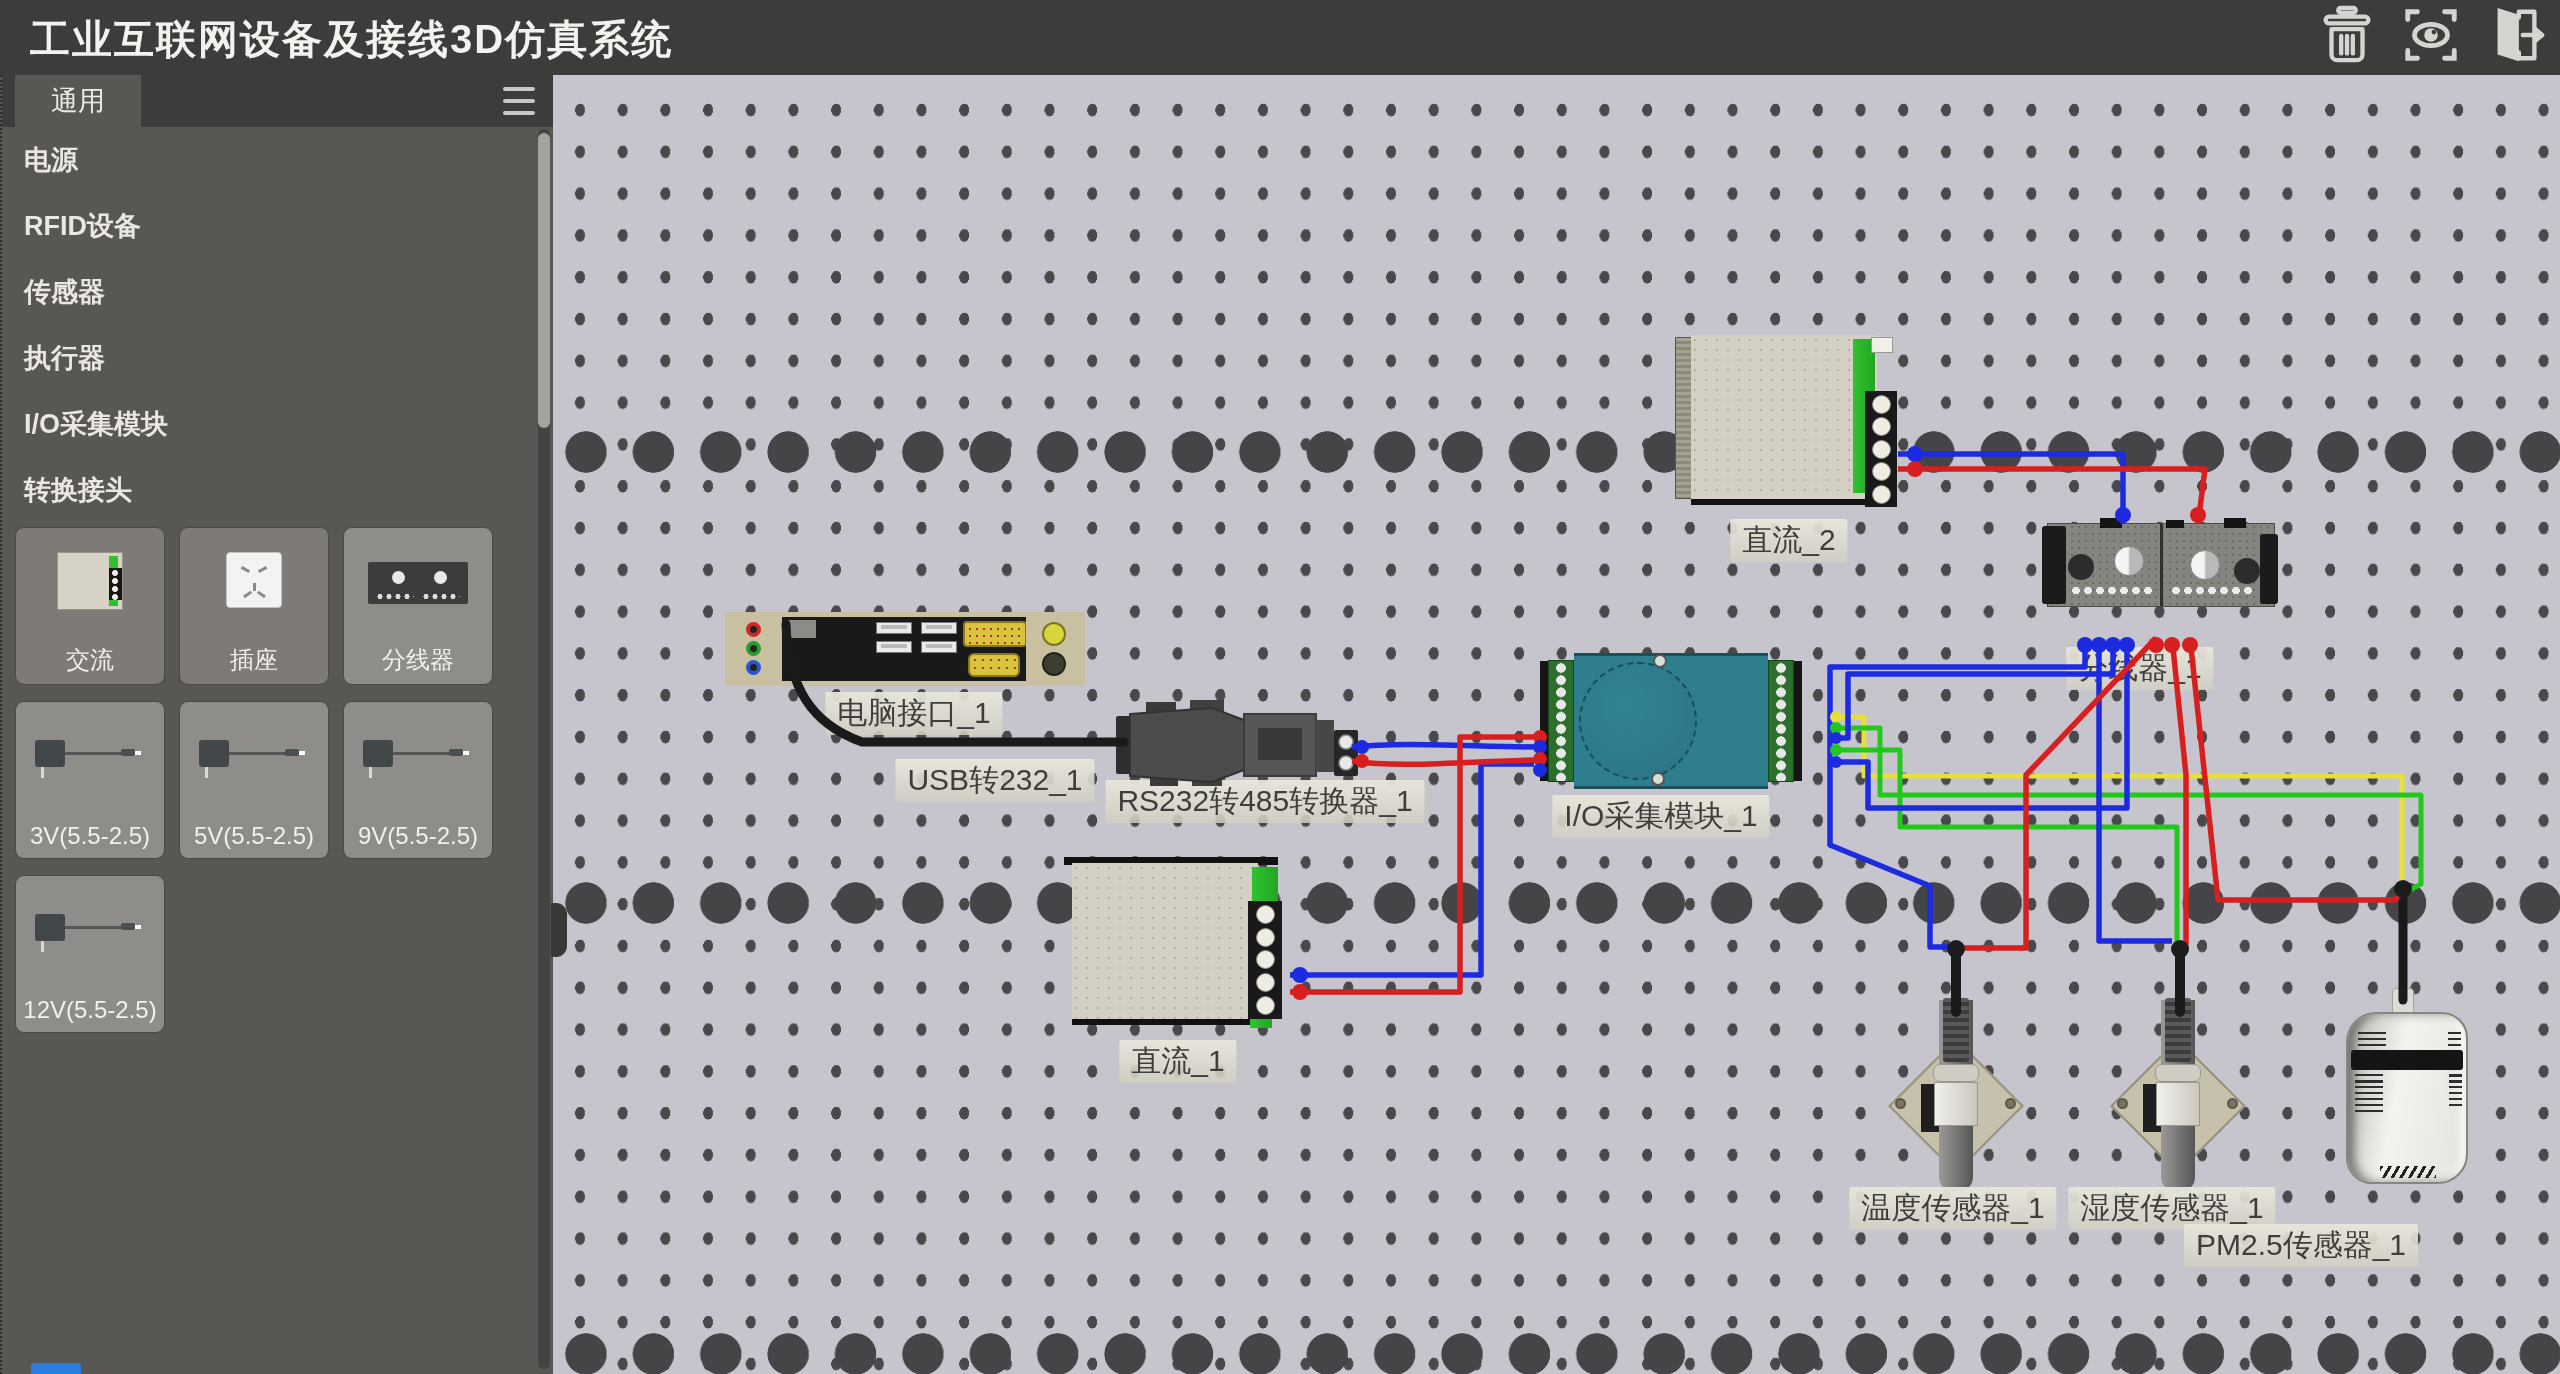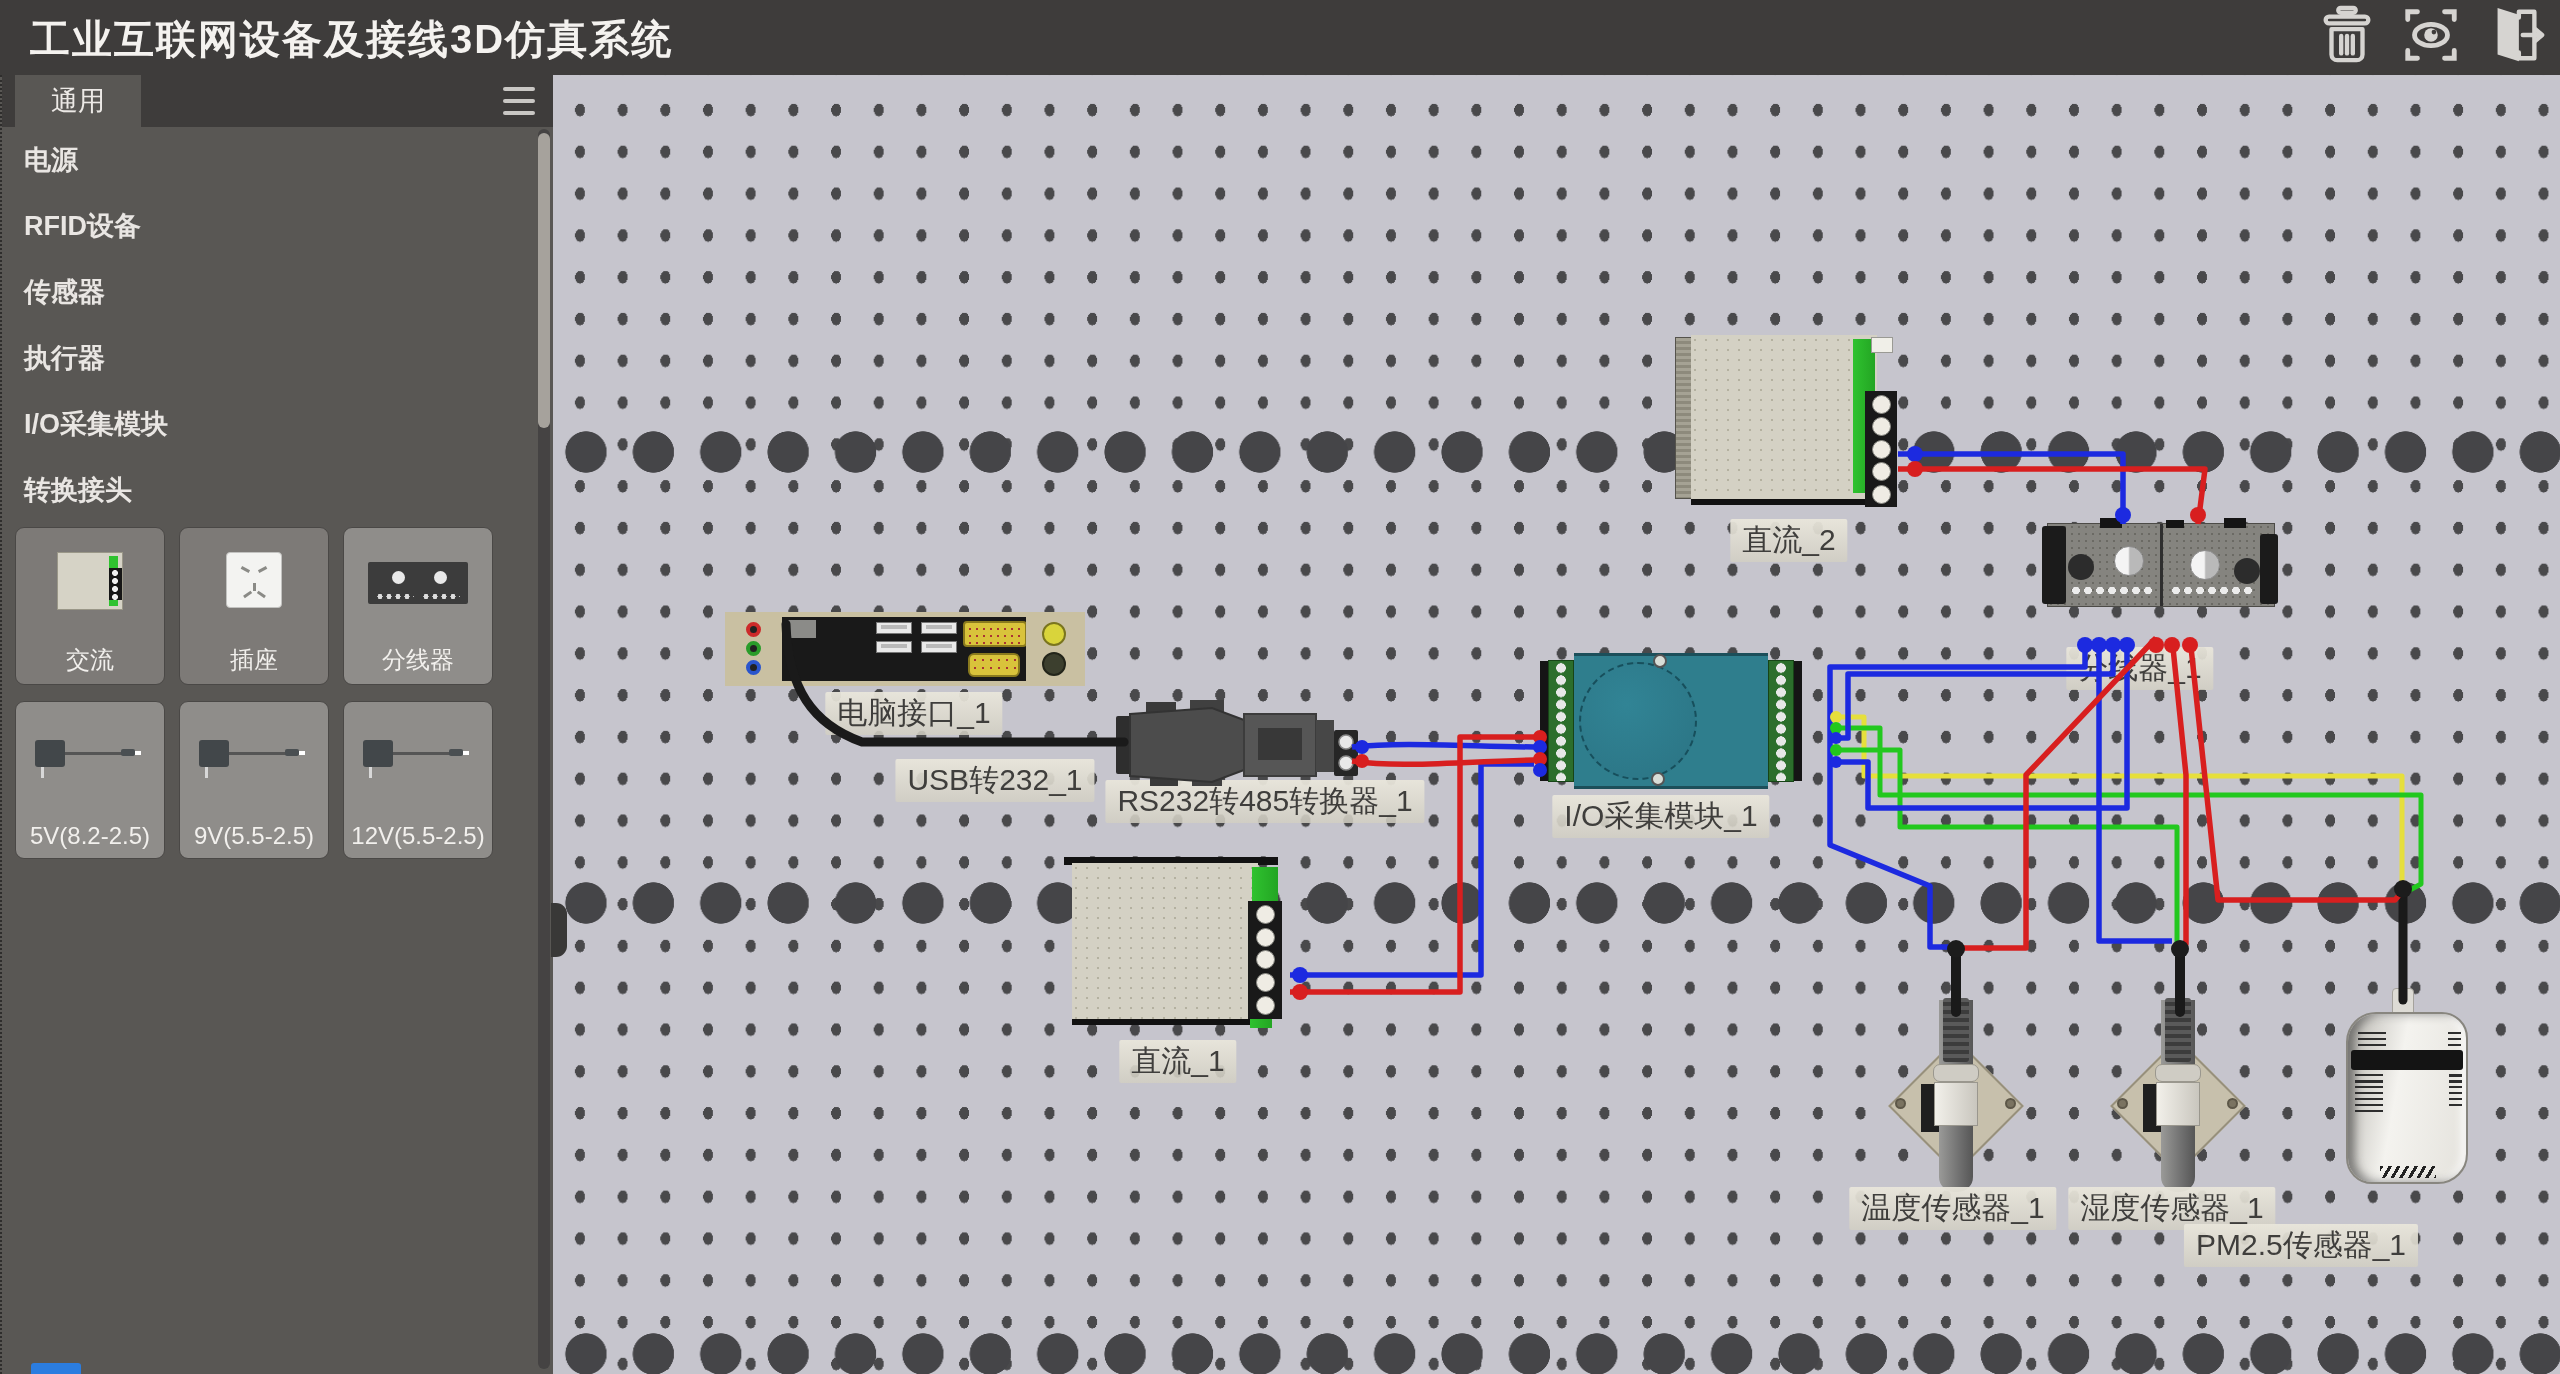--- a/index.html
+++ b/index.html
@@ -211,21 +211,31 @@
         <div class="clabel">分线器</div>
       </div>
       <div class="card row23">
         <div class="thumb t-adpt">
             <span class="body"></span>
             <span class="prong"></span>
             <span class="cable"></span>
             <span class="tip"></span>
             <span class="nub"></span>
           </div>
-        <div class="clabel">5V(8.2-2.5)</div>
+        <div class="clabel">3V(5.5-2.5)</div>
+      </div>
+      <div class="card row23">
+        <div class="thumb t-adpt">
+            <span class="body"></span>
+            <span class="prong"></span>
+            <span class="cable"></span>
+            <span class="tip"></span>
+            <span class="nub"></span>
+          </div>
+        <div class="clabel">5V(5.5-2.5)</div>
       </div>
       <div class="card row23">
         <div class="thumb t-adpt">
             <span class="body"></span>
             <span class="prong"></span>
             <span class="cable"></span>
             <span class="tip"></span>
             <span class="nub"></span>
           </div>
         <div class="clabel">9V(5.5-2.5)</div>

